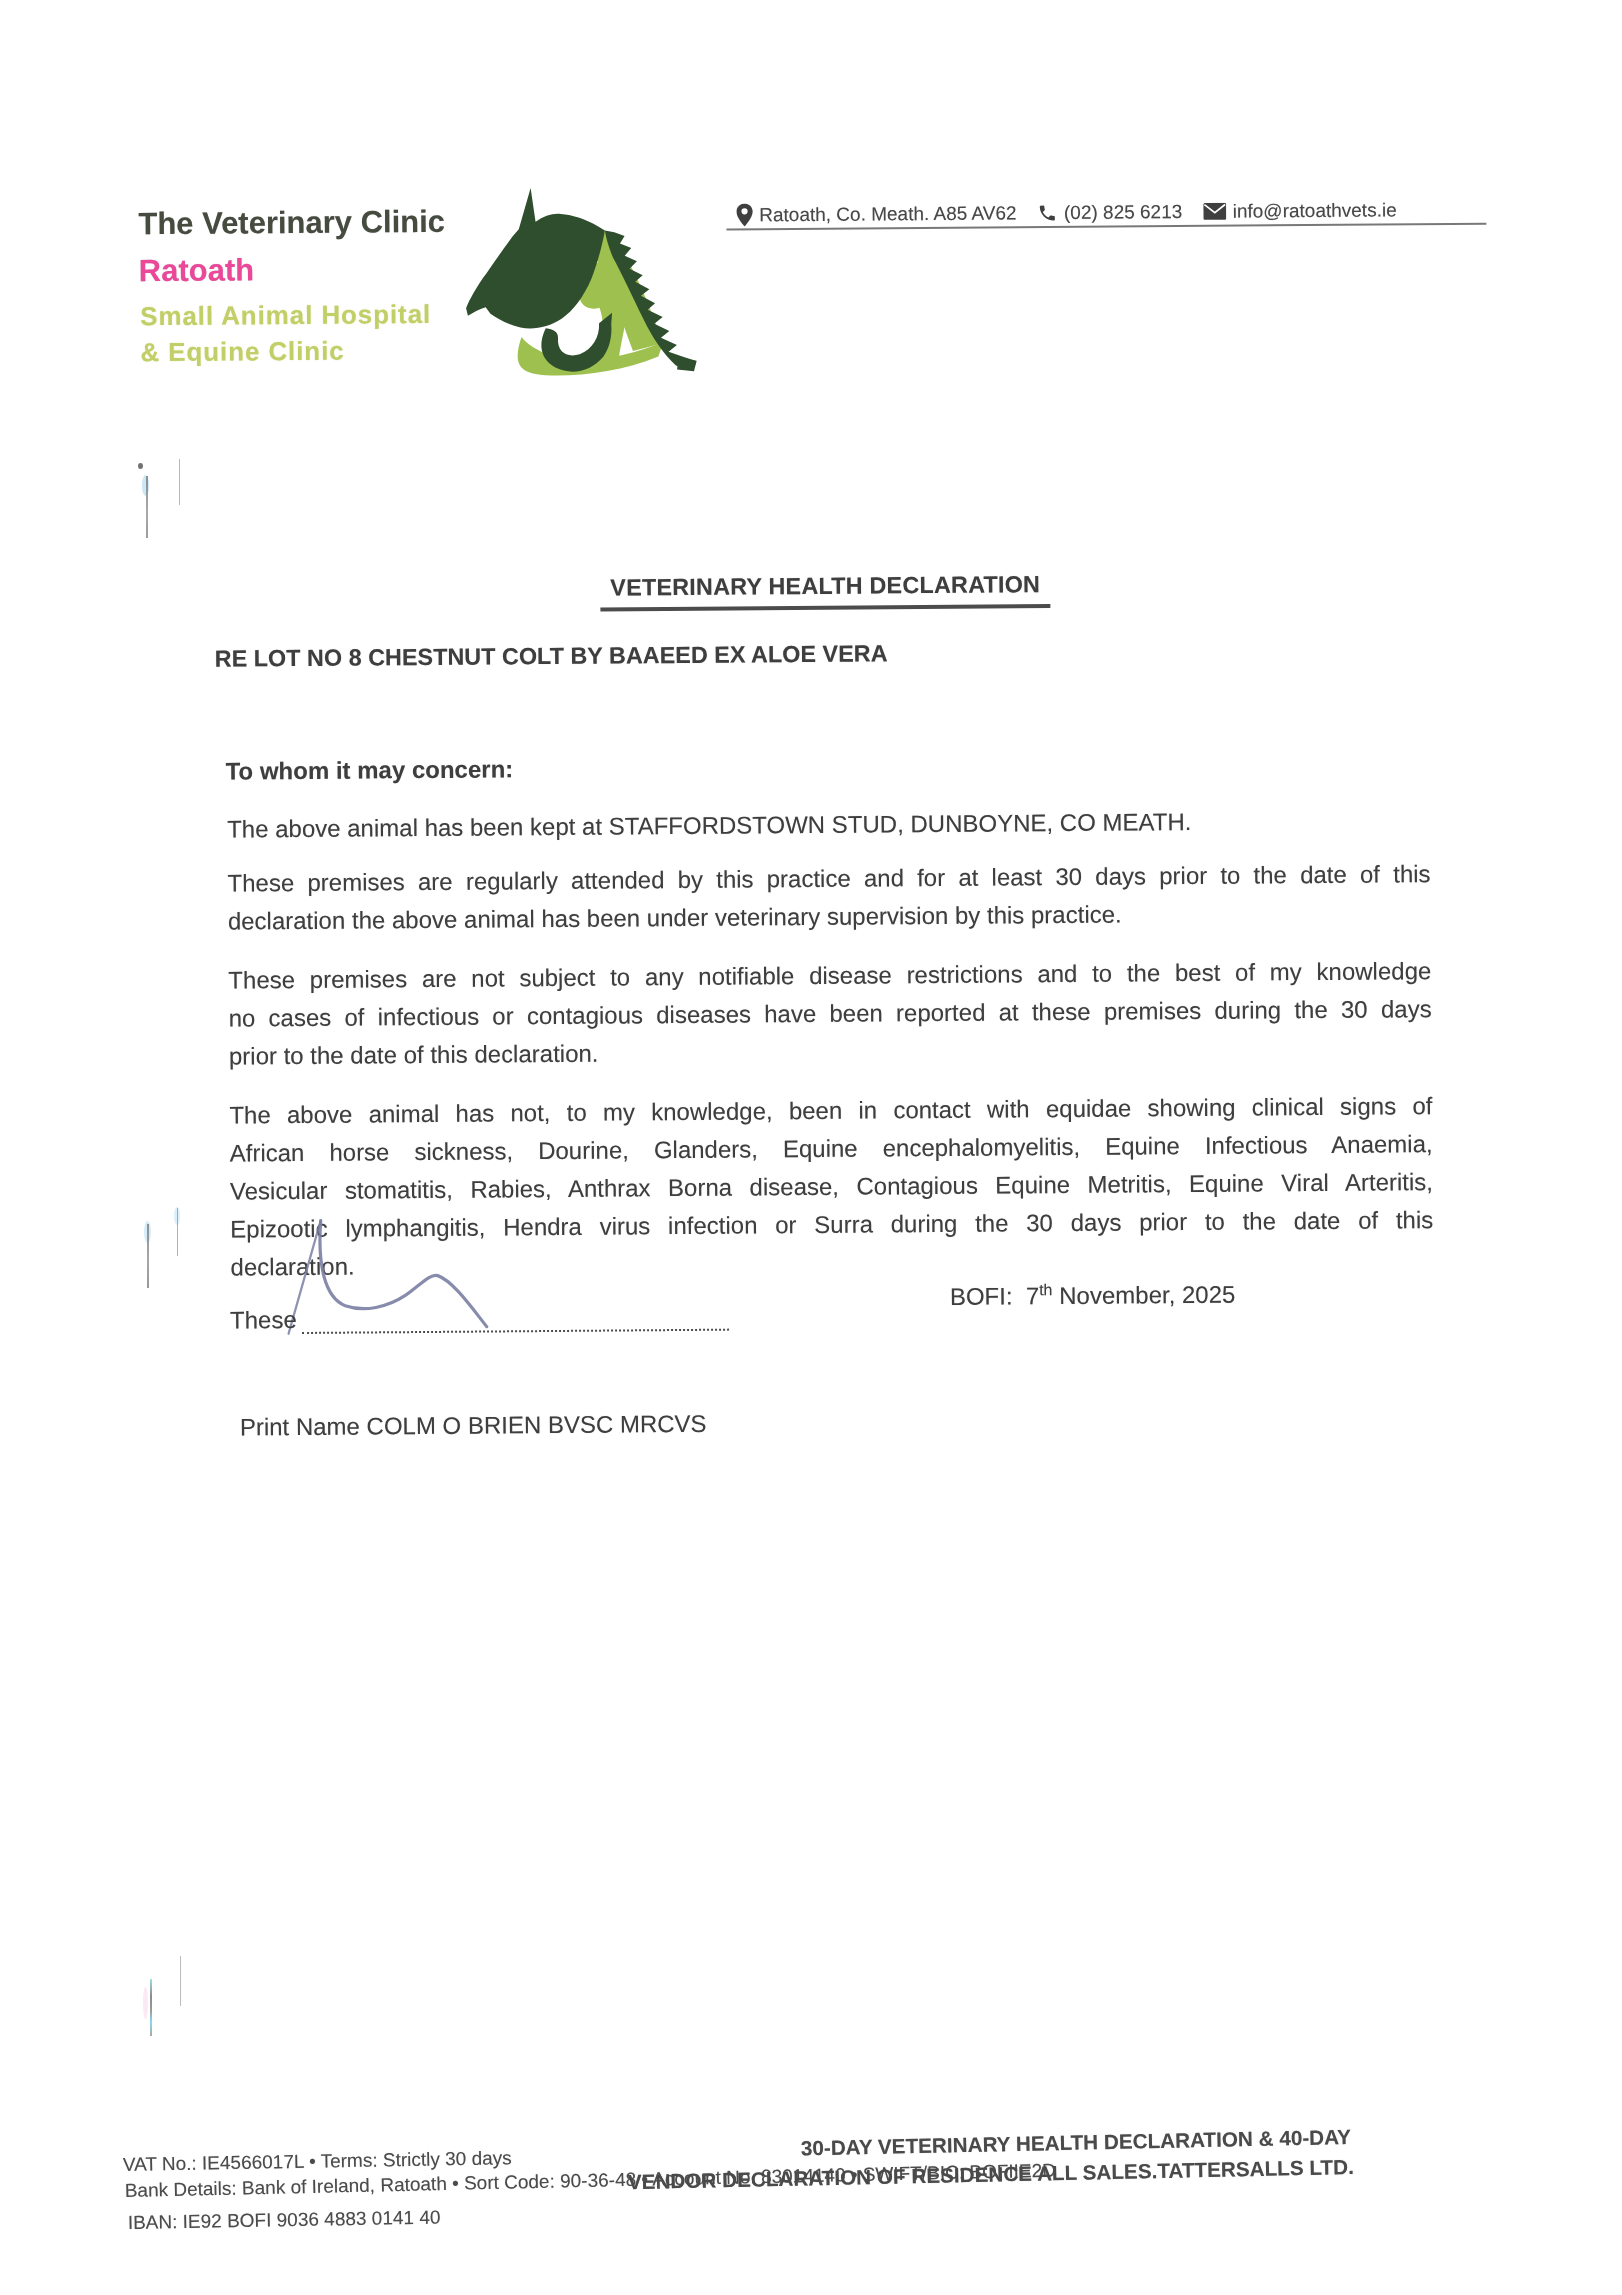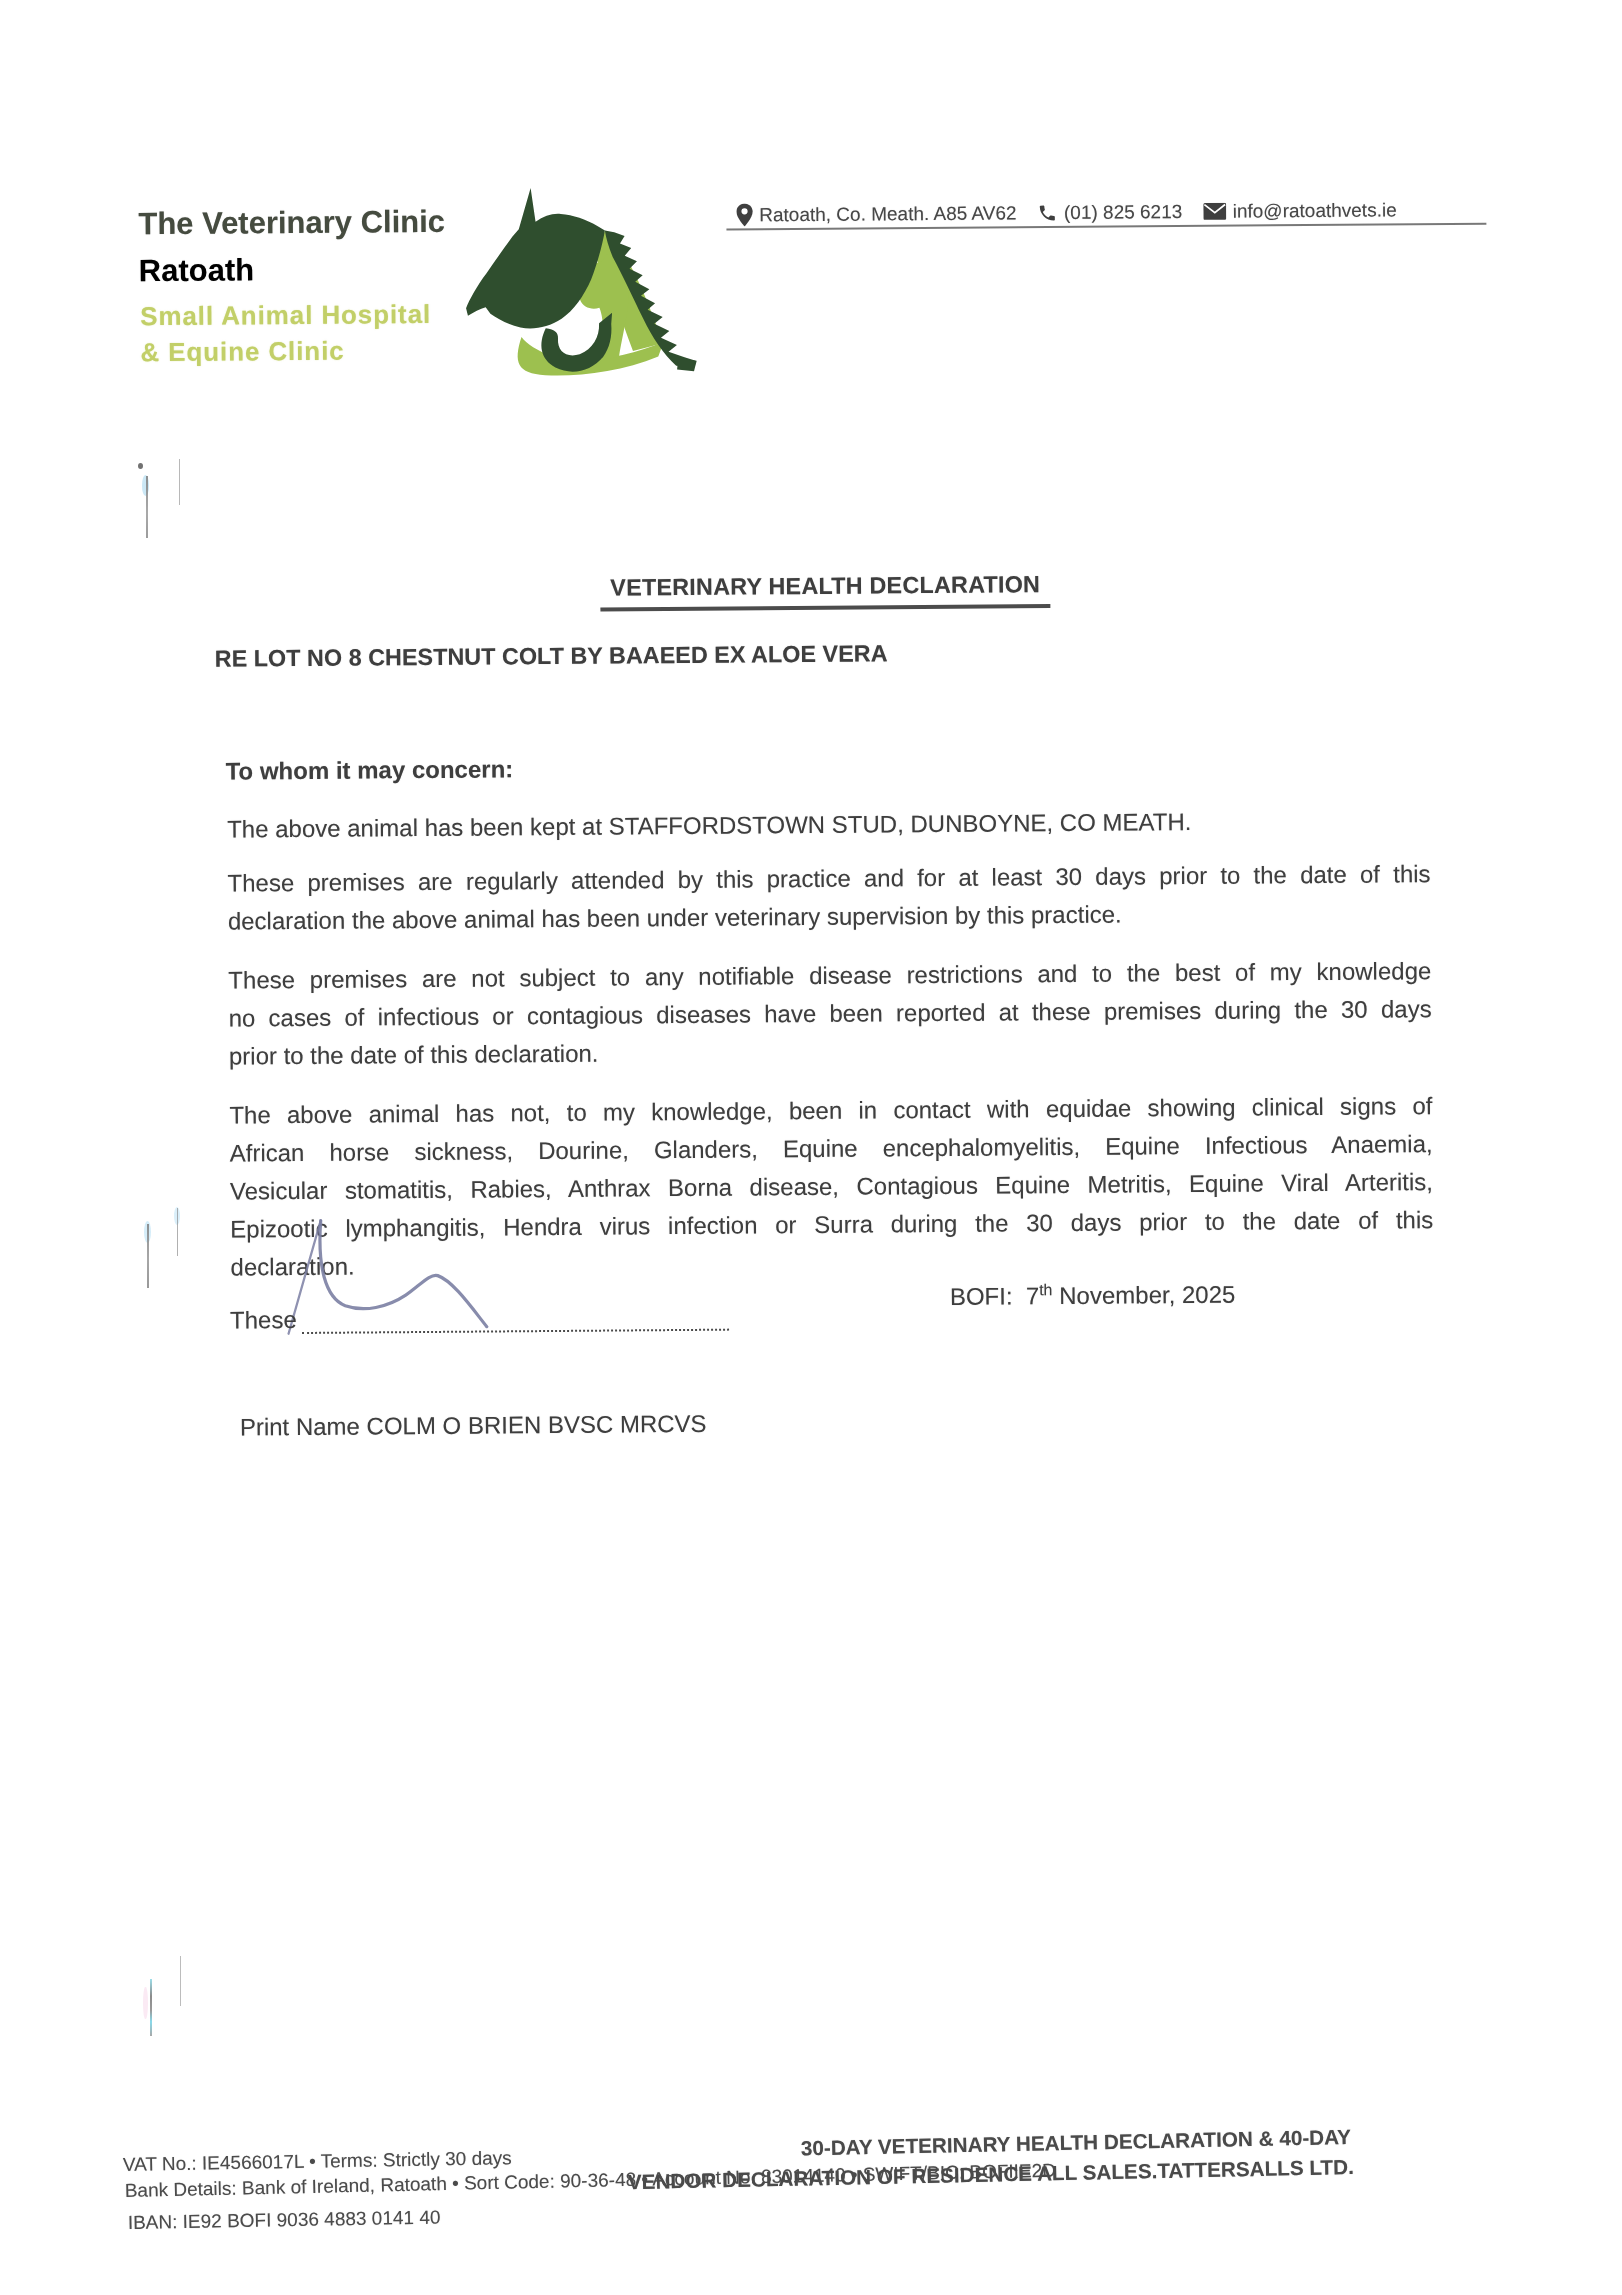--- a/index.html
+++ b/index.html
@@ -25,21 +25,21 @@
   .top-edge{
     left:0;top:15.6px;width:1623px;height:1.8px;opacity:.7;
     background:linear-gradient(90deg,#ascii 0,#b0b0b0 0,#c8c8c8 12%,#a8a8a8 26%,#c4c4c4 41%,#ababab 57%,#c9c9c9 72%,#a9a9a9 88%,#bdbdbd 100%);
   }
 
   .tilt{position:absolute;left:0;top:0;width:1623px;height:2295px;
     transform:rotate(-0.45deg);transform-origin:808px 1194px;}
 
   
   .logo-title{left:146px;top:201px;font-size:31px;font-weight:700;color:#454b3f;letter-spacing:0;}
-  .logo-title2{left:146px;top:248px;font-size:31px;font-weight:700;color:#000000;}
+  .logo-title2{left:146px;top:248px;font-size:31px;font-weight:700;color:#ec4899;}
   .tagline1{left:147px;top:296px;font-size:26px;font-weight:600;color:var(--tagline);letter-spacing:0.9px;text-shadow:0 0 1.4px rgba(194,207,104,.55);}
   .tagline2{left:147px;top:332px;font-size:26px;font-weight:600;color:var(--tagline);letter-spacing:0.9px;text-shadow:0 0 1.4px rgba(194,207,104,.55);}
   .logo-art{left:473px;top:183px;width:234px;height:193px;}
 
   .contact{left:744px;top:203px;display:flex;align-items:center;gap:21px;font-size:19px;color:#474747;white-space:nowrap;}
   .contact .item{display:flex;align-items:center;gap:6.4px;}
   .contact svg{display:block;}
   .head-rule{left:734px;top:228px;width:760px;height:2.3px;background:#606060;opacity:.85;}
 
   
@@ -123,21 +123,21 @@
         <svg width="16.5" height="23" viewBox="0 0 24 34">
           <path fill="#3f3f3f" d="M12 0C5.4 0 0 5.4 0 12c0 9 12 22 12 22s12-13 12-22C24 5.4 18.6 0 12 0z"></path>
           <circle cx="12" cy="11.6" r="4.6" fill="#ffffff"></circle>
         </svg>
         <span class="scantext">Ratoath, Co. Meath. A85 AV62</span>
       </div>
       <div class="item">
         <svg width="20" height="20" viewBox="0 0 24 24">
           <path fill="#3f3f3f" d="M6.62 10.79c1.44 2.83 3.76 5.14 6.59 6.59l2.2-2.2c.27-.27.67-.36 1.02-.24 1.12.37 2.33.57 3.57.57.55 0 1 .45 1 1V20c0 .55-.45 1-1 1-9.39 0-17-7.61-17-17 0-.55.45-1 1-1h3.5c.55 0 1 .45 1 1 0 1.25.2 2.45.57 3.57.11.35.03.74-.25 1.02l-2.2 2.2z"></path>
         </svg>
-        <span class="scantext">(01) 825 6213</span>
+        <span class="scantext">(02) 825 6213</span>
       </div>
       <div class="item">
         <svg width="23" height="17.4" viewBox="0 0 40 30">
           <rect x="0" y="0" width="40" height="30" rx="3" fill="#3f3f3f"></rect>
           <path d="M2 3 L20 17 L38 3" fill="none" stroke="#ffffff" stroke-width="3"></path>
         </svg>
         <span class="scantext">info@ratoathvets.ie</span>
       </div>
     </div>
     <div class="abs head-rule"></div>

